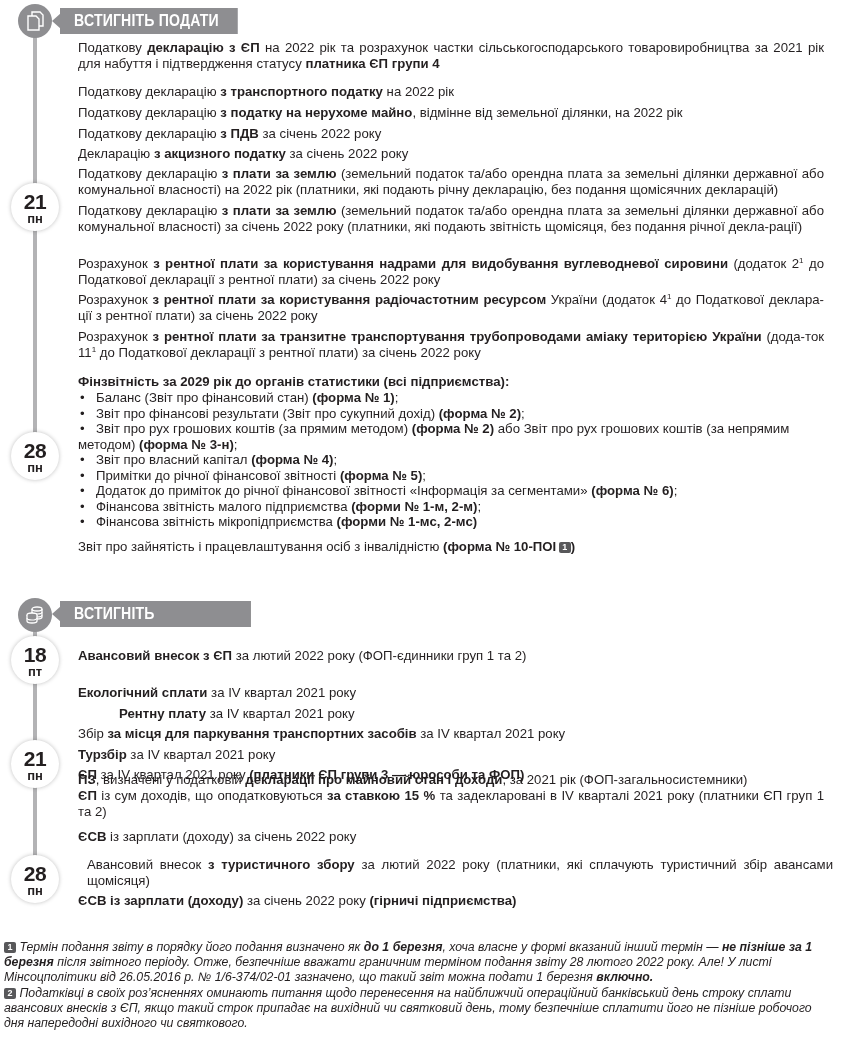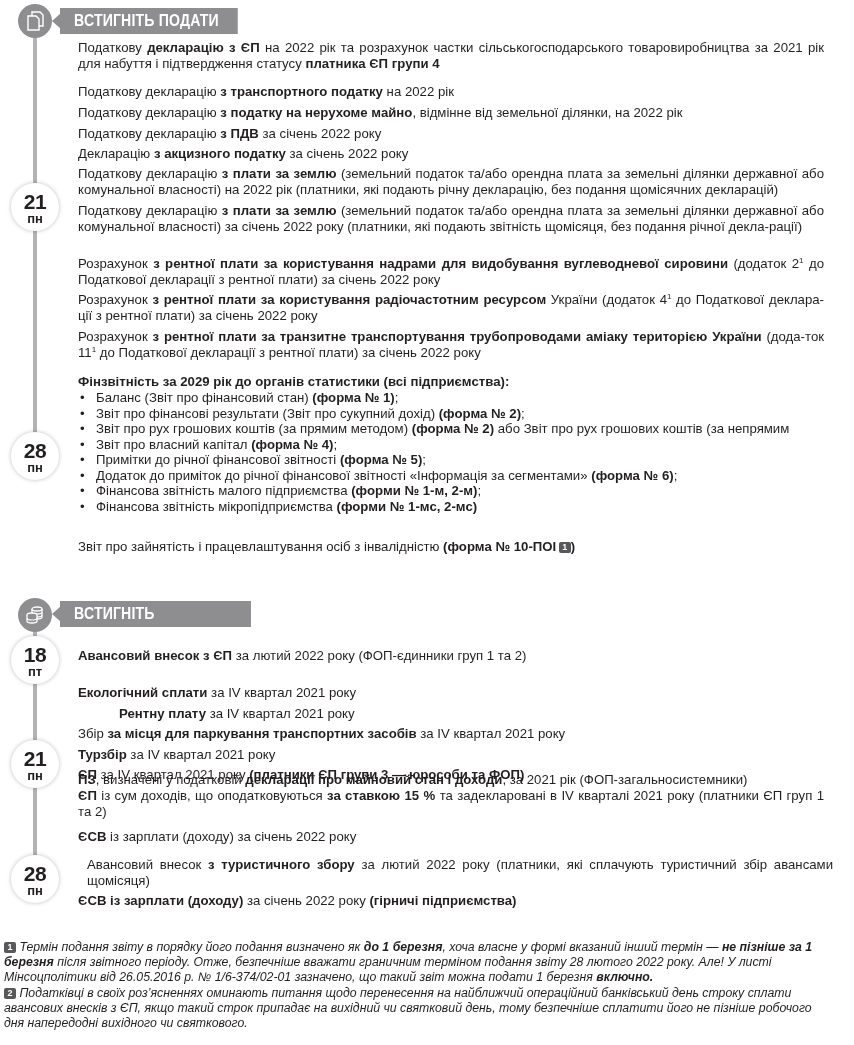--- a/index.html
+++ b/index.html
@@ -47,20 +47,21 @@
 <div class="day" style="top:183px;">
   <span class="num">21</span>
   <span class="dow">пн</span>
 </div>
 
 <div class="item" style="top:374px;"><b>Фінзвітність за 2029 рік до органів статистики (всі підприємства):</b></div>
 <ul class="list" id="fin-list" style="top:390px;">
     <li><span class="bullet">•</span>Баланс (Звіт про фінансовий стан) <b>(форма № 1)</b>;</li>
     <li><span class="bullet">•</span>Звіт про фінансові результати (Звіт про сукупний дохід) <b>(форма № 2)</b>;</li>
     <li><span class="bullet">•</span>Звіт про рух грошових коштів (за прямим методом) <b>(форма № 2)</b> або Звіт про рух грошових коштів (за непрямим</li>
+    <li class="cont">методом) <b>(форма № 3-н)</b>;</li>
     <li><span class="bullet">•</span>Звіт про власний капітал <b>(форма № 4)</b>;</li>
     <li><span class="bullet">•</span>Примітки до річної фінансової звітності <b>(форма № 5)</b>;</li>
     <li><span class="bullet">•</span>Додаток до приміток до річної фінансової звітності «Інформація за сегментами» <b>(форма № 6)</b>;</li>
     <li><span class="bullet">•</span>Фінансова звітність малого підприємства <b>(форми № 1-м, 2-м)</b>;</li>
     <li><span class="bullet">•</span>Фінансова звітність мікропідприємства <b>(форми № 1-мс, 2-мс)</b></li>
   </ul>
 <div class="item" id="fin-extra" style="top:539px;">Звіт про зайнятість і працевлаштування осіб з інвалідністю <b>(форма № 10-ПОІ</b> <span class="fn-marker">1</span><b>)</b></div>
 
 <div class="day" style="top:432px;">
   <span class="num">28</span>

